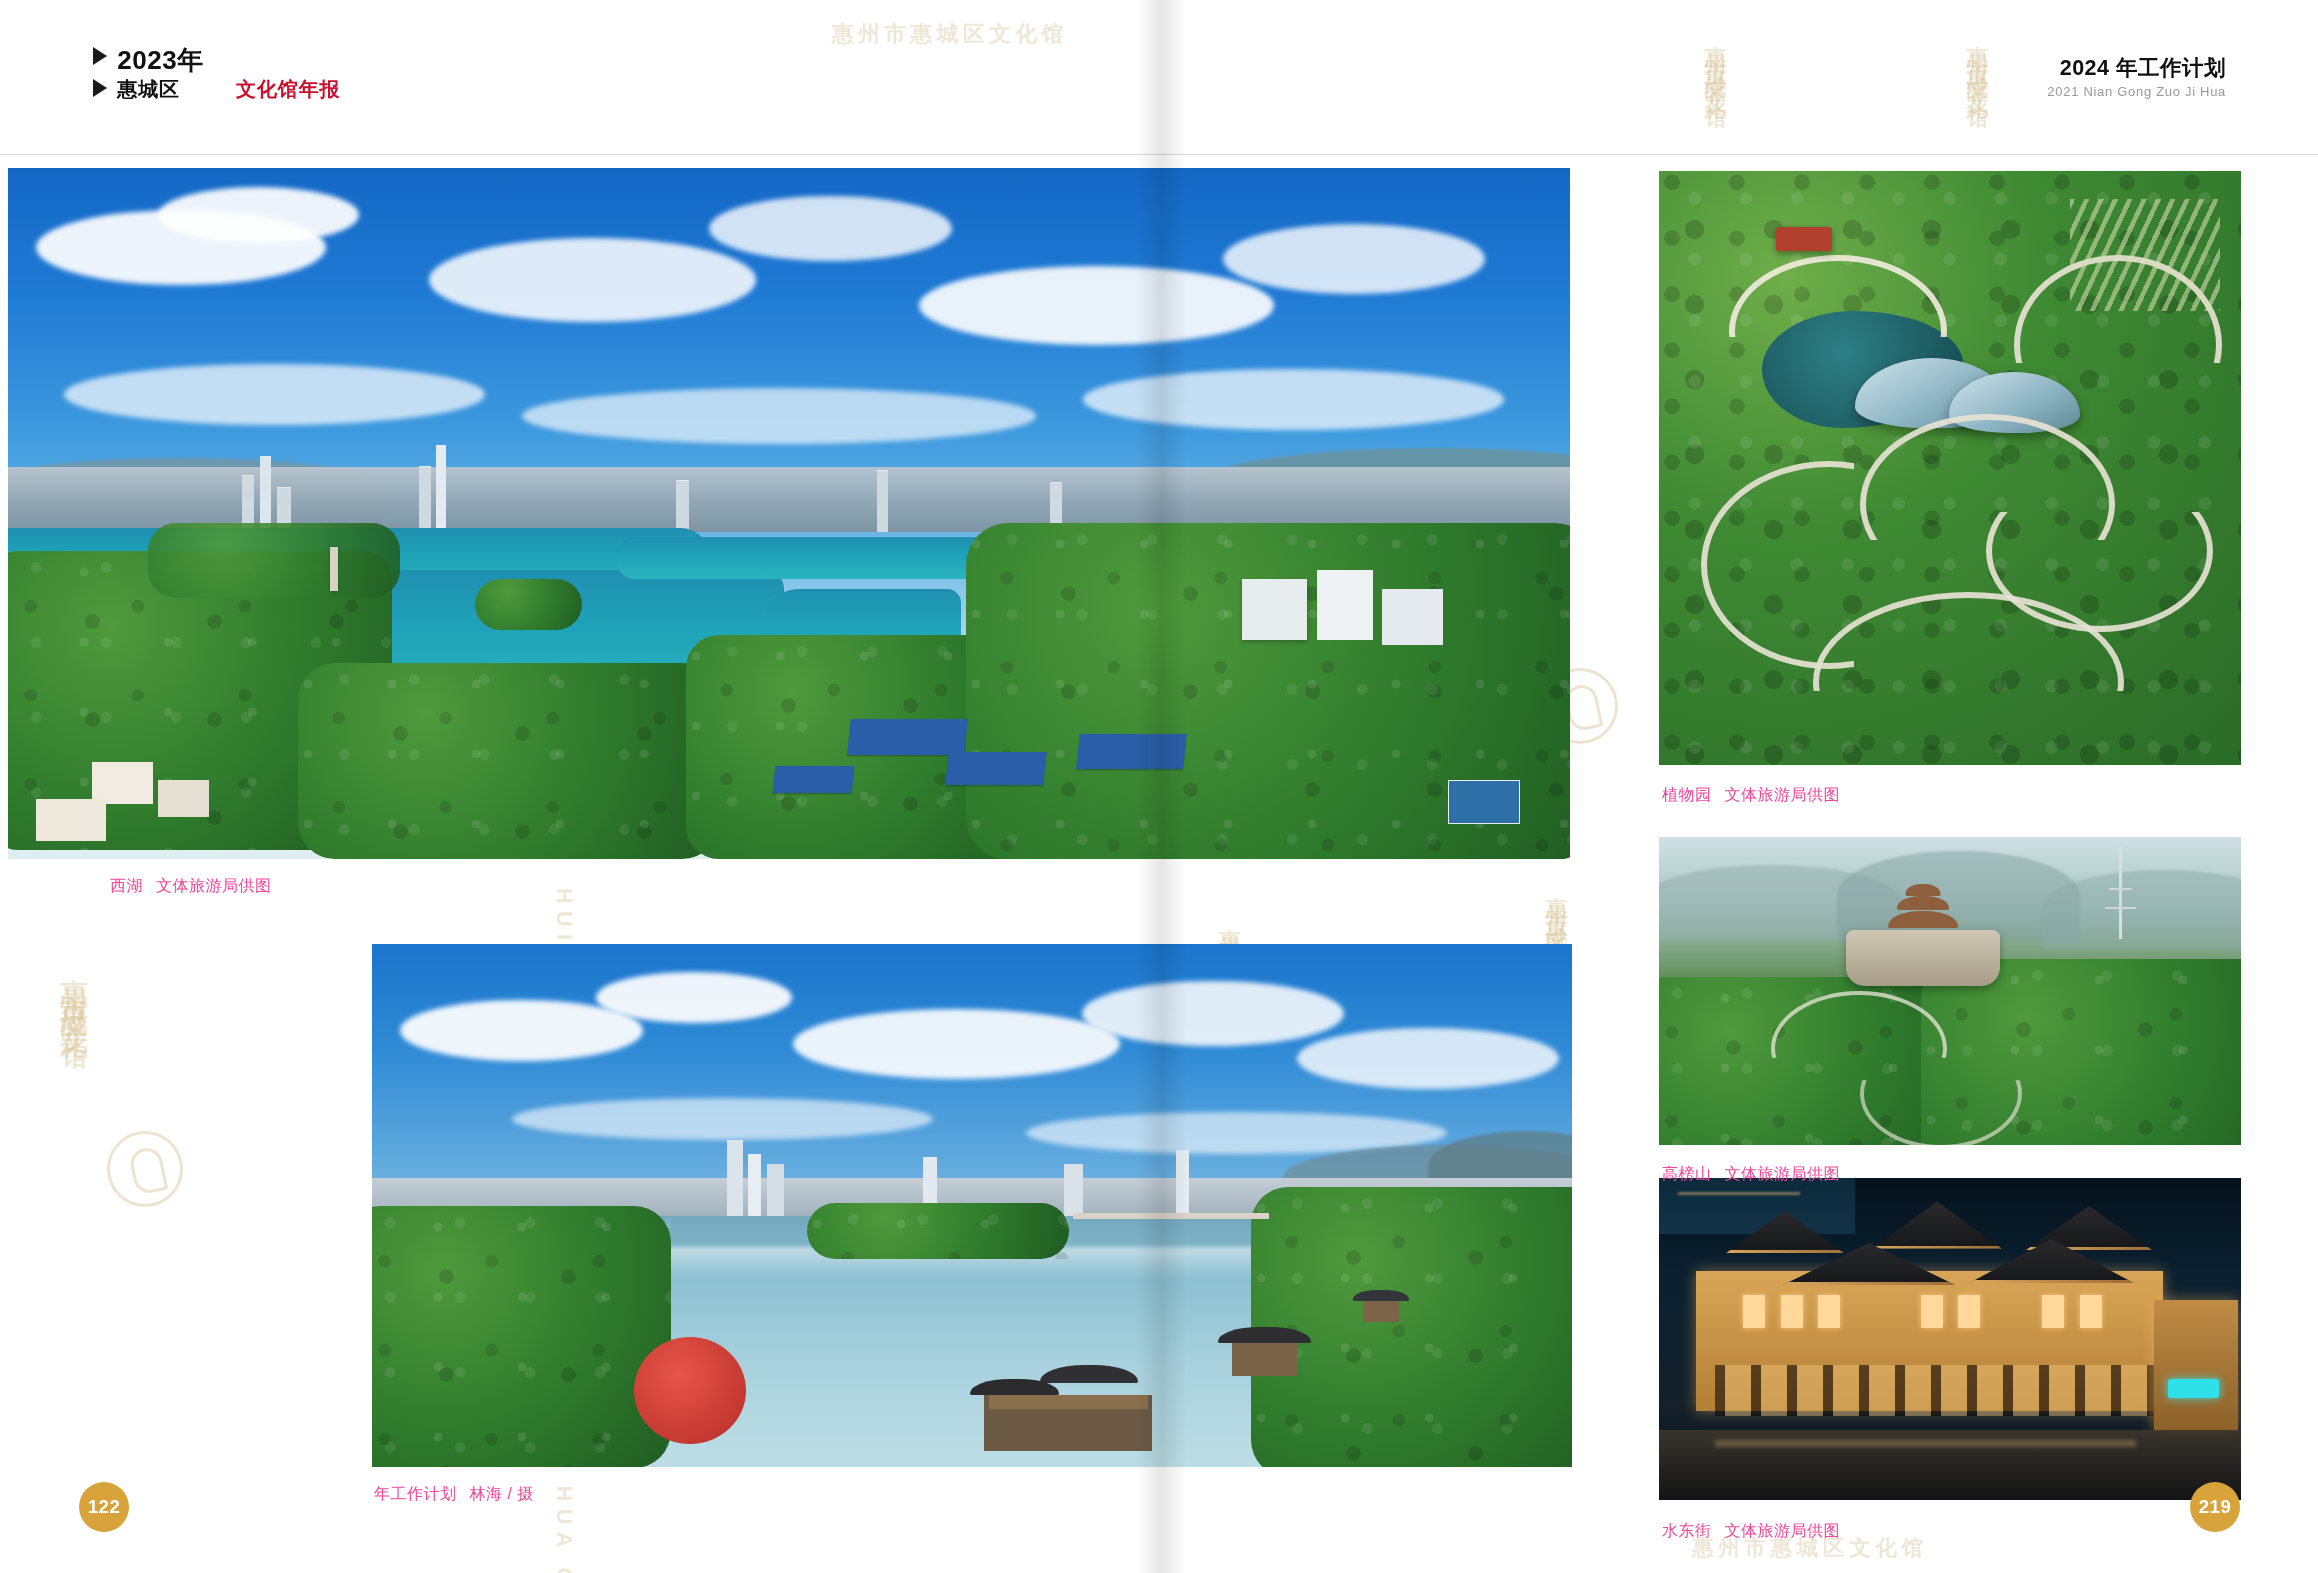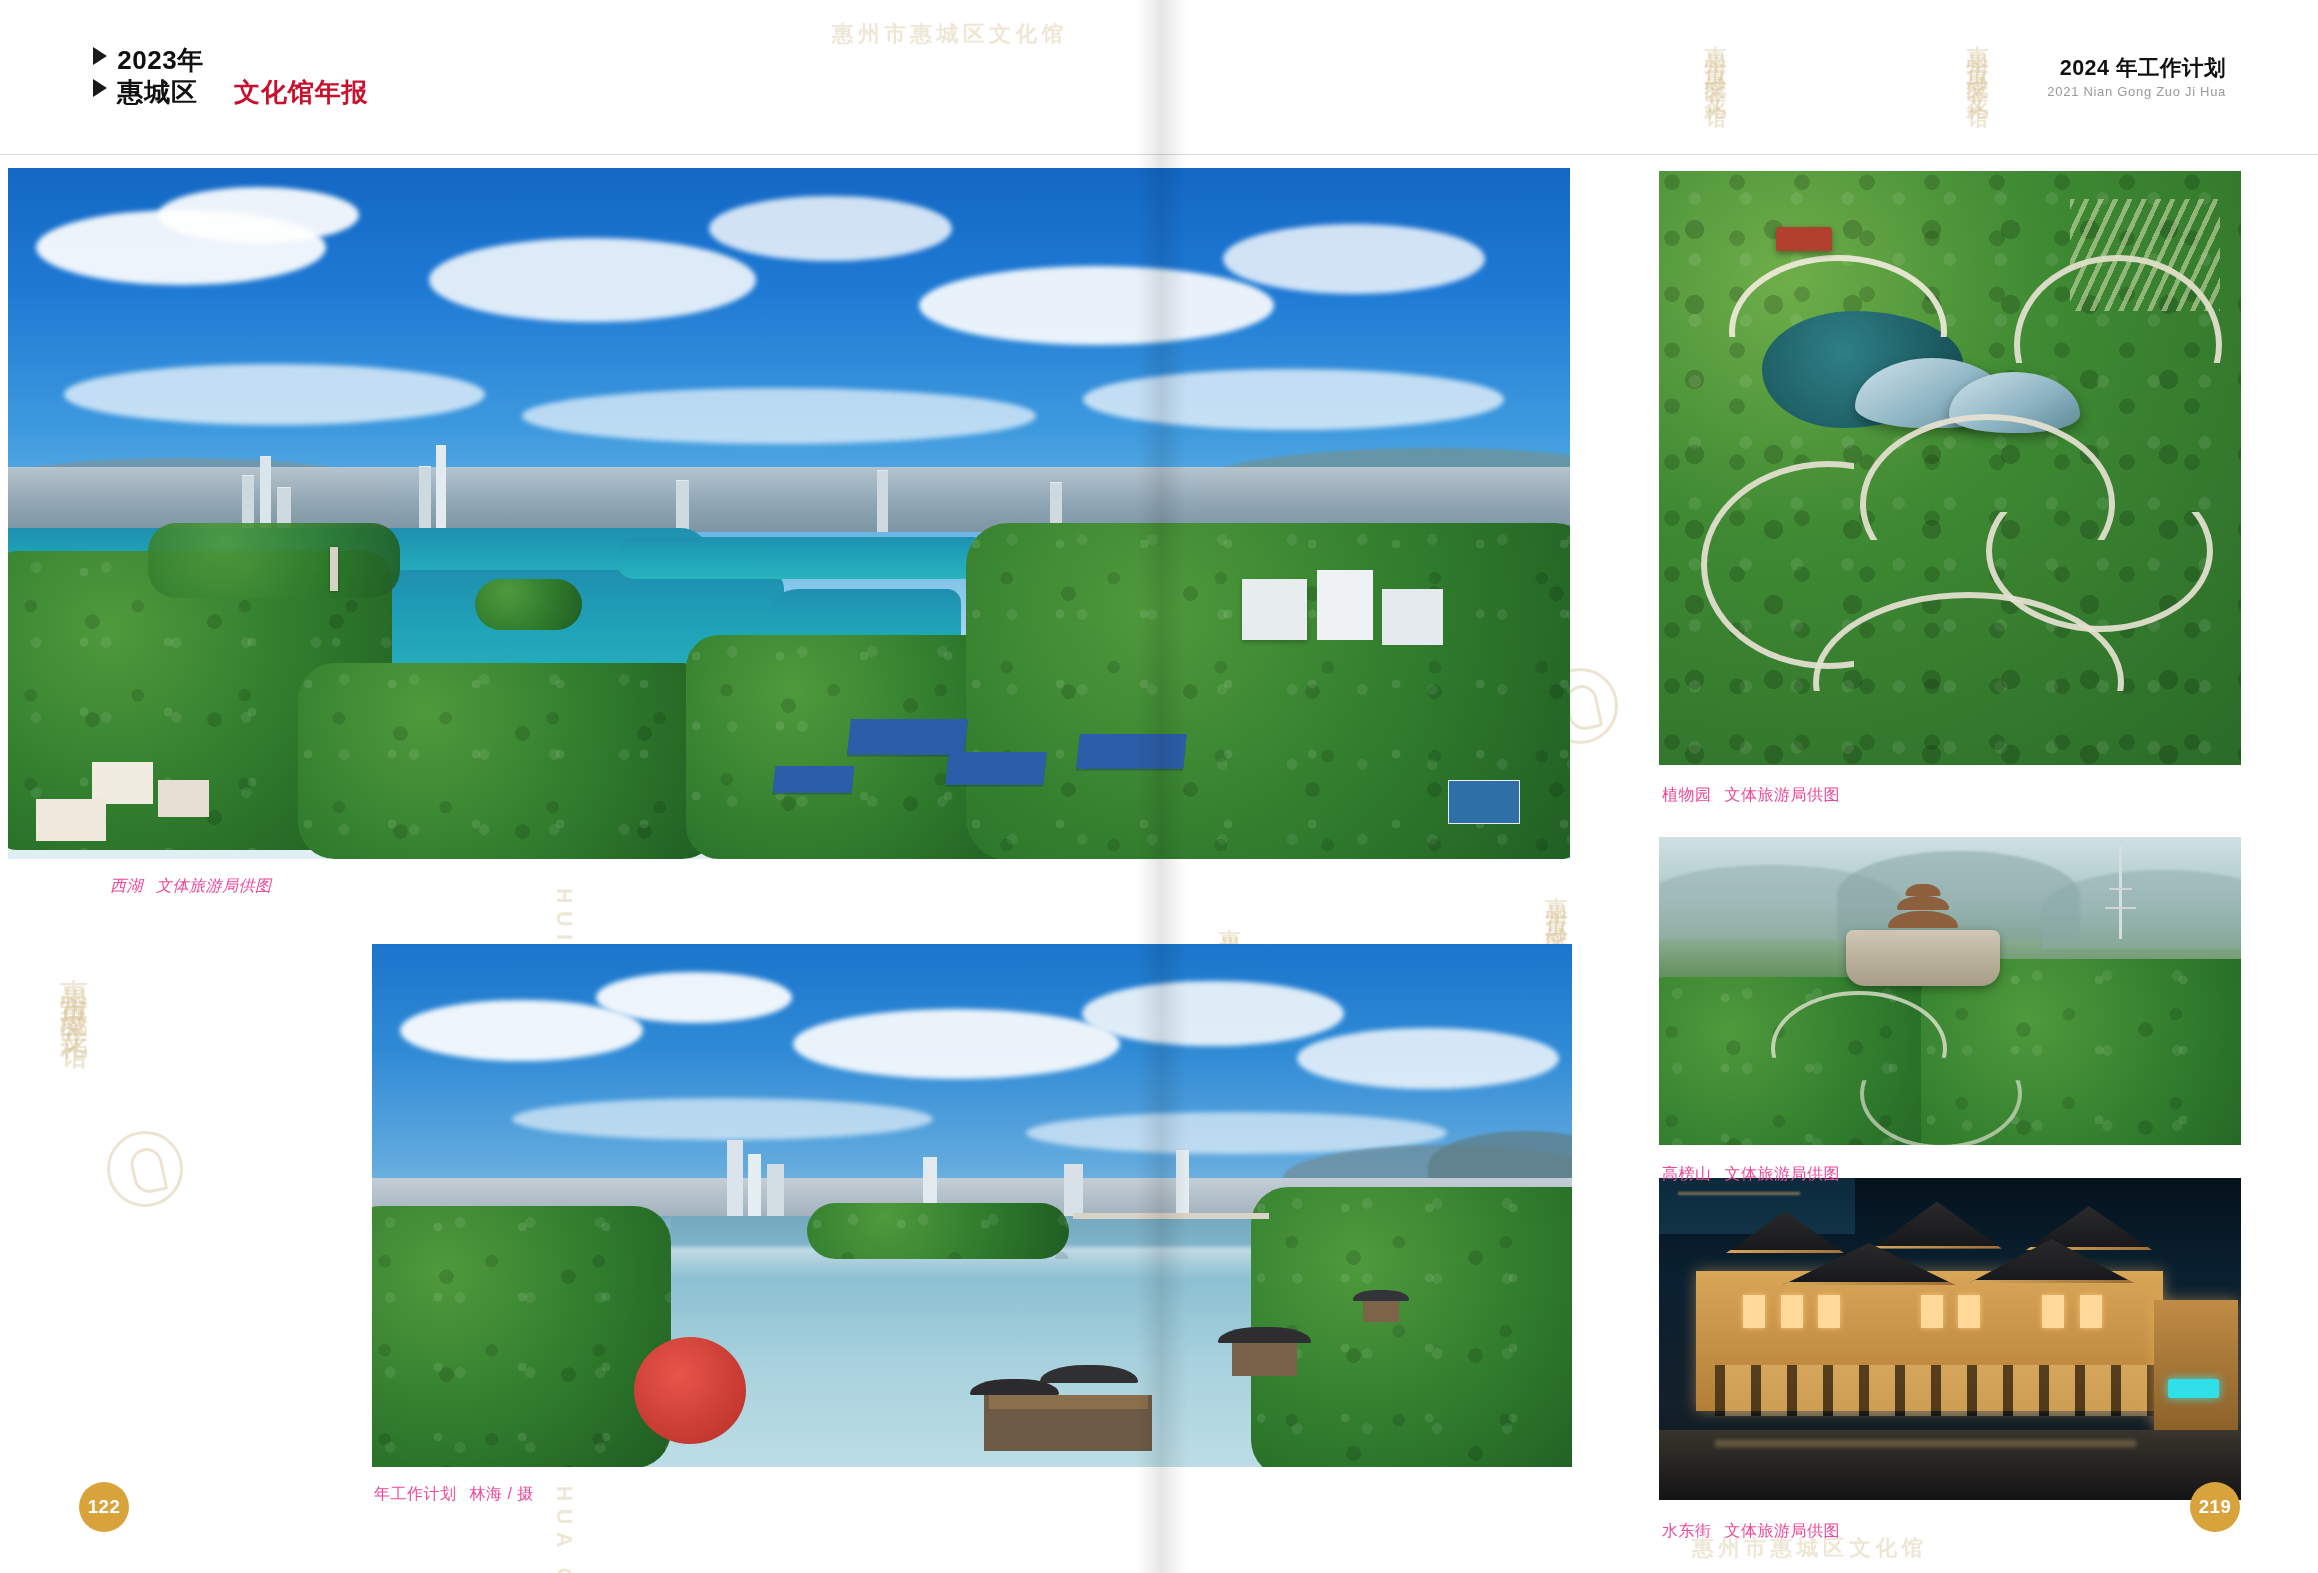--- a/index.html
+++ b/index.html
@@ -70,27 +70,28 @@
     flex: 0 0 auto;
   }
   .hdr-year {
     font-size: 26px;
     font-weight: bold;
     color: #111;
     letter-spacing: 0.5px;
     line-height: 1;
   }
   .hdr-sub {
-    font-size: 26px;
+    font-size: 20px;
     font-weight: bold;
     color: #111;
     line-height: 1;
     letter-spacing: 0.9px;
     display: flex;
     align-items: baseline;
+    gap: 20px;
   }
   .hdr-sub .red {
     color: #c8102e;
     margin-left: 36px;
   }
 
   .hdr-right {
     position: absolute;
     right: 93px;
     top: 56px;
@@ -463,21 +464,21 @@
     <div style="position:absolute; left:1234px; top:411px; width:65px; height:61px; background:#e7ecef; box-shadow:0 2.8px 4.7px rgba(0,0,0,.25);"></div>
     <div style="position:absolute; left:1309px; top:402px; width:56px; height:70px; background:#eef2f4;"></div>
     <div style="position:absolute; left:1374px; top:421px; width:61px; height:56px; background:#e4eaee;"></div>
 
     <div style="position:absolute; left:84px; top:594px; width:61px; height:42px; background:#f0ece2;"></div>
     <div style="position:absolute; left:150px; top:612px; width:51px; height:37px; background:#e6e0d4;"></div>
     <div style="position:absolute; left:28px;  top:631px; width:70px; height:42px; background:#efe9dd;"></div>
 
     <div style="position:absolute; left:1440px; top:612px; width:70px; height:42px; background:#2e6fa8; border:1.9px solid #e8eef2;"></div>
   </div>
-  <div class="caption" style="left:110px; top:876px;font-style:italic;">
+  <div class="caption" style="left:110px; top:876px;">
     <span>西湖</span><span class="sep"></span><span>文体旅游局供图</span>
   </div>
 
   <div class="photo" id="photo-echeng">
     <div class="sky"></div>
     <div class="cloudwrap">
       <div class="cloud" style="left:28px;  top:56px; width:243px; height:61px;"></div>
       <div class="cloud" style="left:224px; top:28px;  width:196px; height:51px;"></div>
       <div class="cloud" style="left:421px; top:65px; width:327px; height:70px; opacity:.9;"></div>
       <div class="cloud" style="left:710px;top:37px;  width:262px; height:65px; opacity:.85;"></div>

